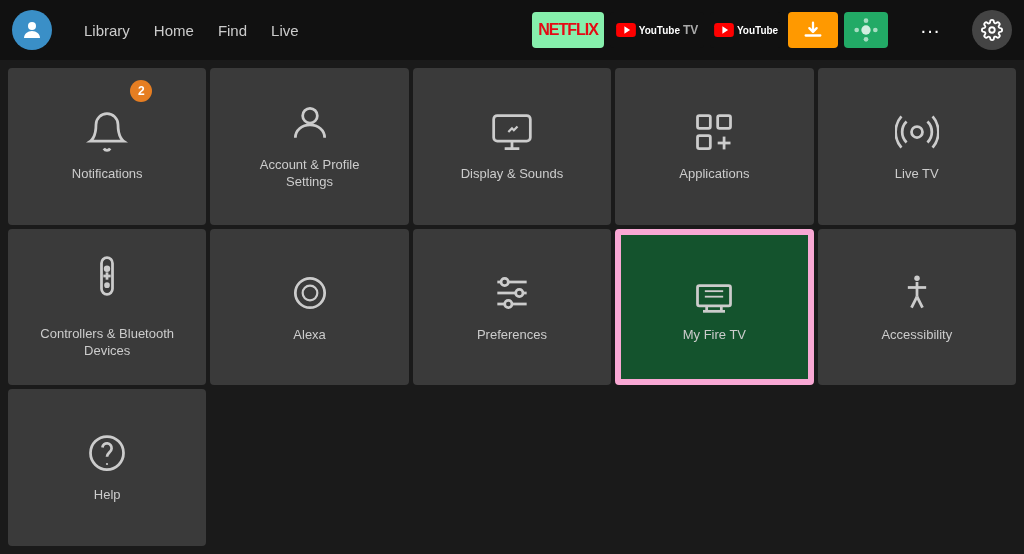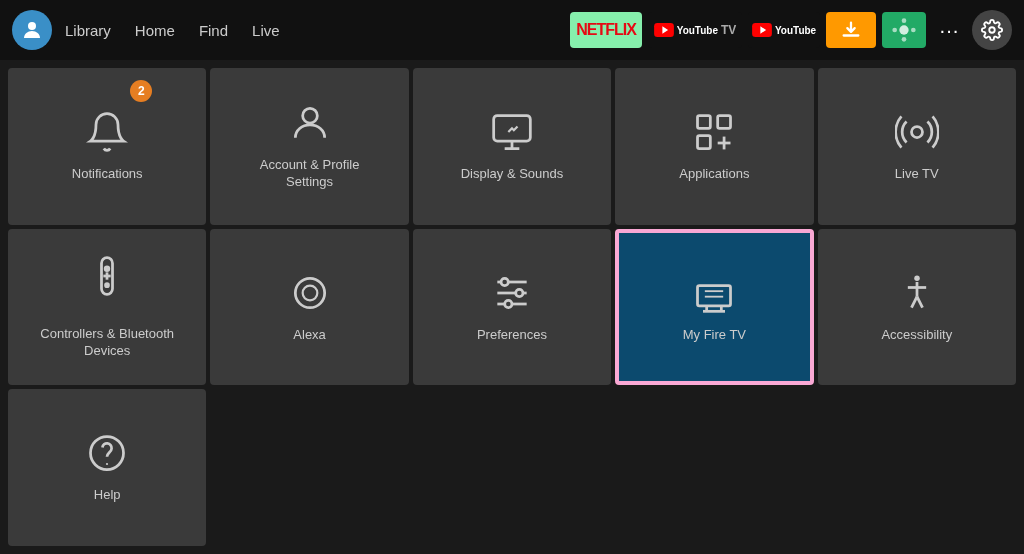--- a/index.html
+++ b/index.html
@@ -12,21 +12,21 @@
       color: #fff;
     }
 
     
     .topnav {
       display: flex;
       align-items: center;
       background: #111;
       height: 60px;
       padding: 16px 12px;
-      gap: 5px;
+      gap: 24px;
     }
     .avatar {
       width: 40px; height: 40px;
       border-radius: 50%;
       background: #3a8fc7;
       display: flex; align-items: center; justify-content: center;
       font-size: 18px;
       flex-shrink: 0;
     }
     .nav-links {
@@ -93,22 +93,22 @@
       flex-direction: column;
       align-items: center;
       justify-content: center;
       gap: 12px;
       cursor: pointer;
       padding: 16px 8px;
       position: relative;
       transition: background 0.15s;
     }
     .tile.selected {
-      background: #0c4a6e;
-      border: 4px solid #f9a8d4;
+      background: #14532d;
+      border: 6px solid #f9a8d4;
     }
     .tile-label {
       font-size: 13px;
       color: #ccc;
       text-align: center;
       line-height: 1.3;
     }
     .tile-icon {
       font-size: 36px;
       line-height: 1;

